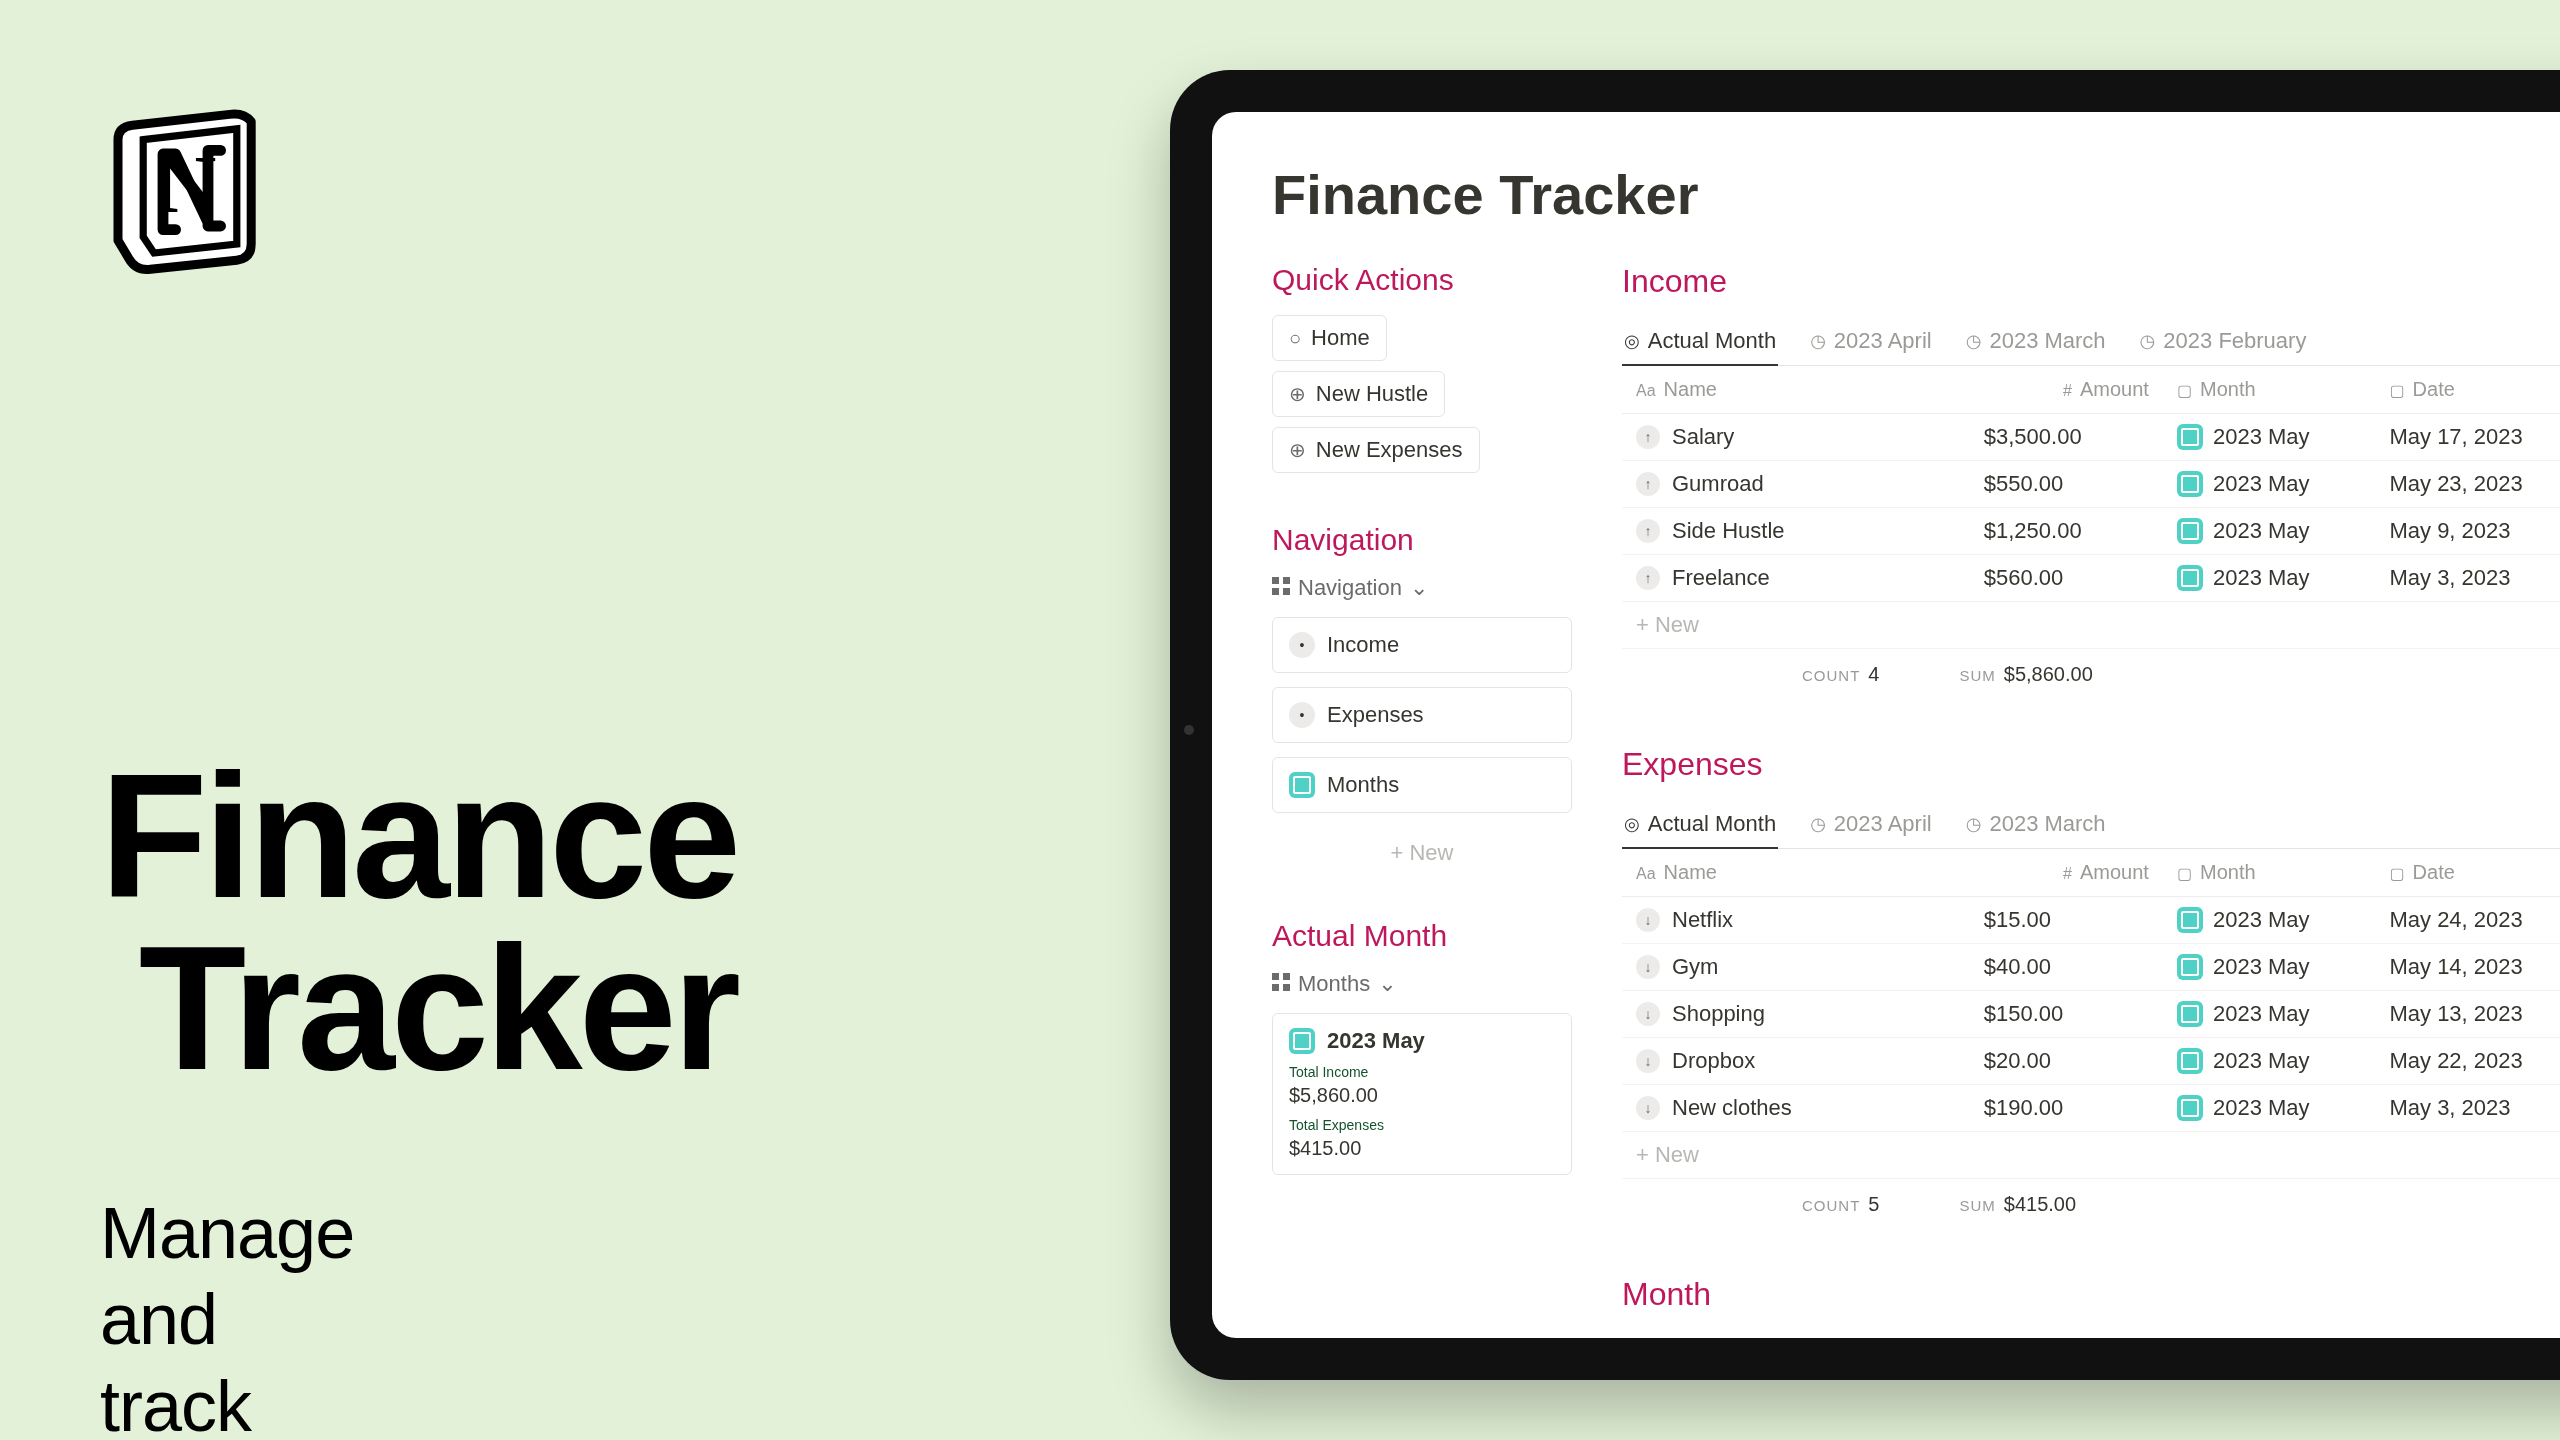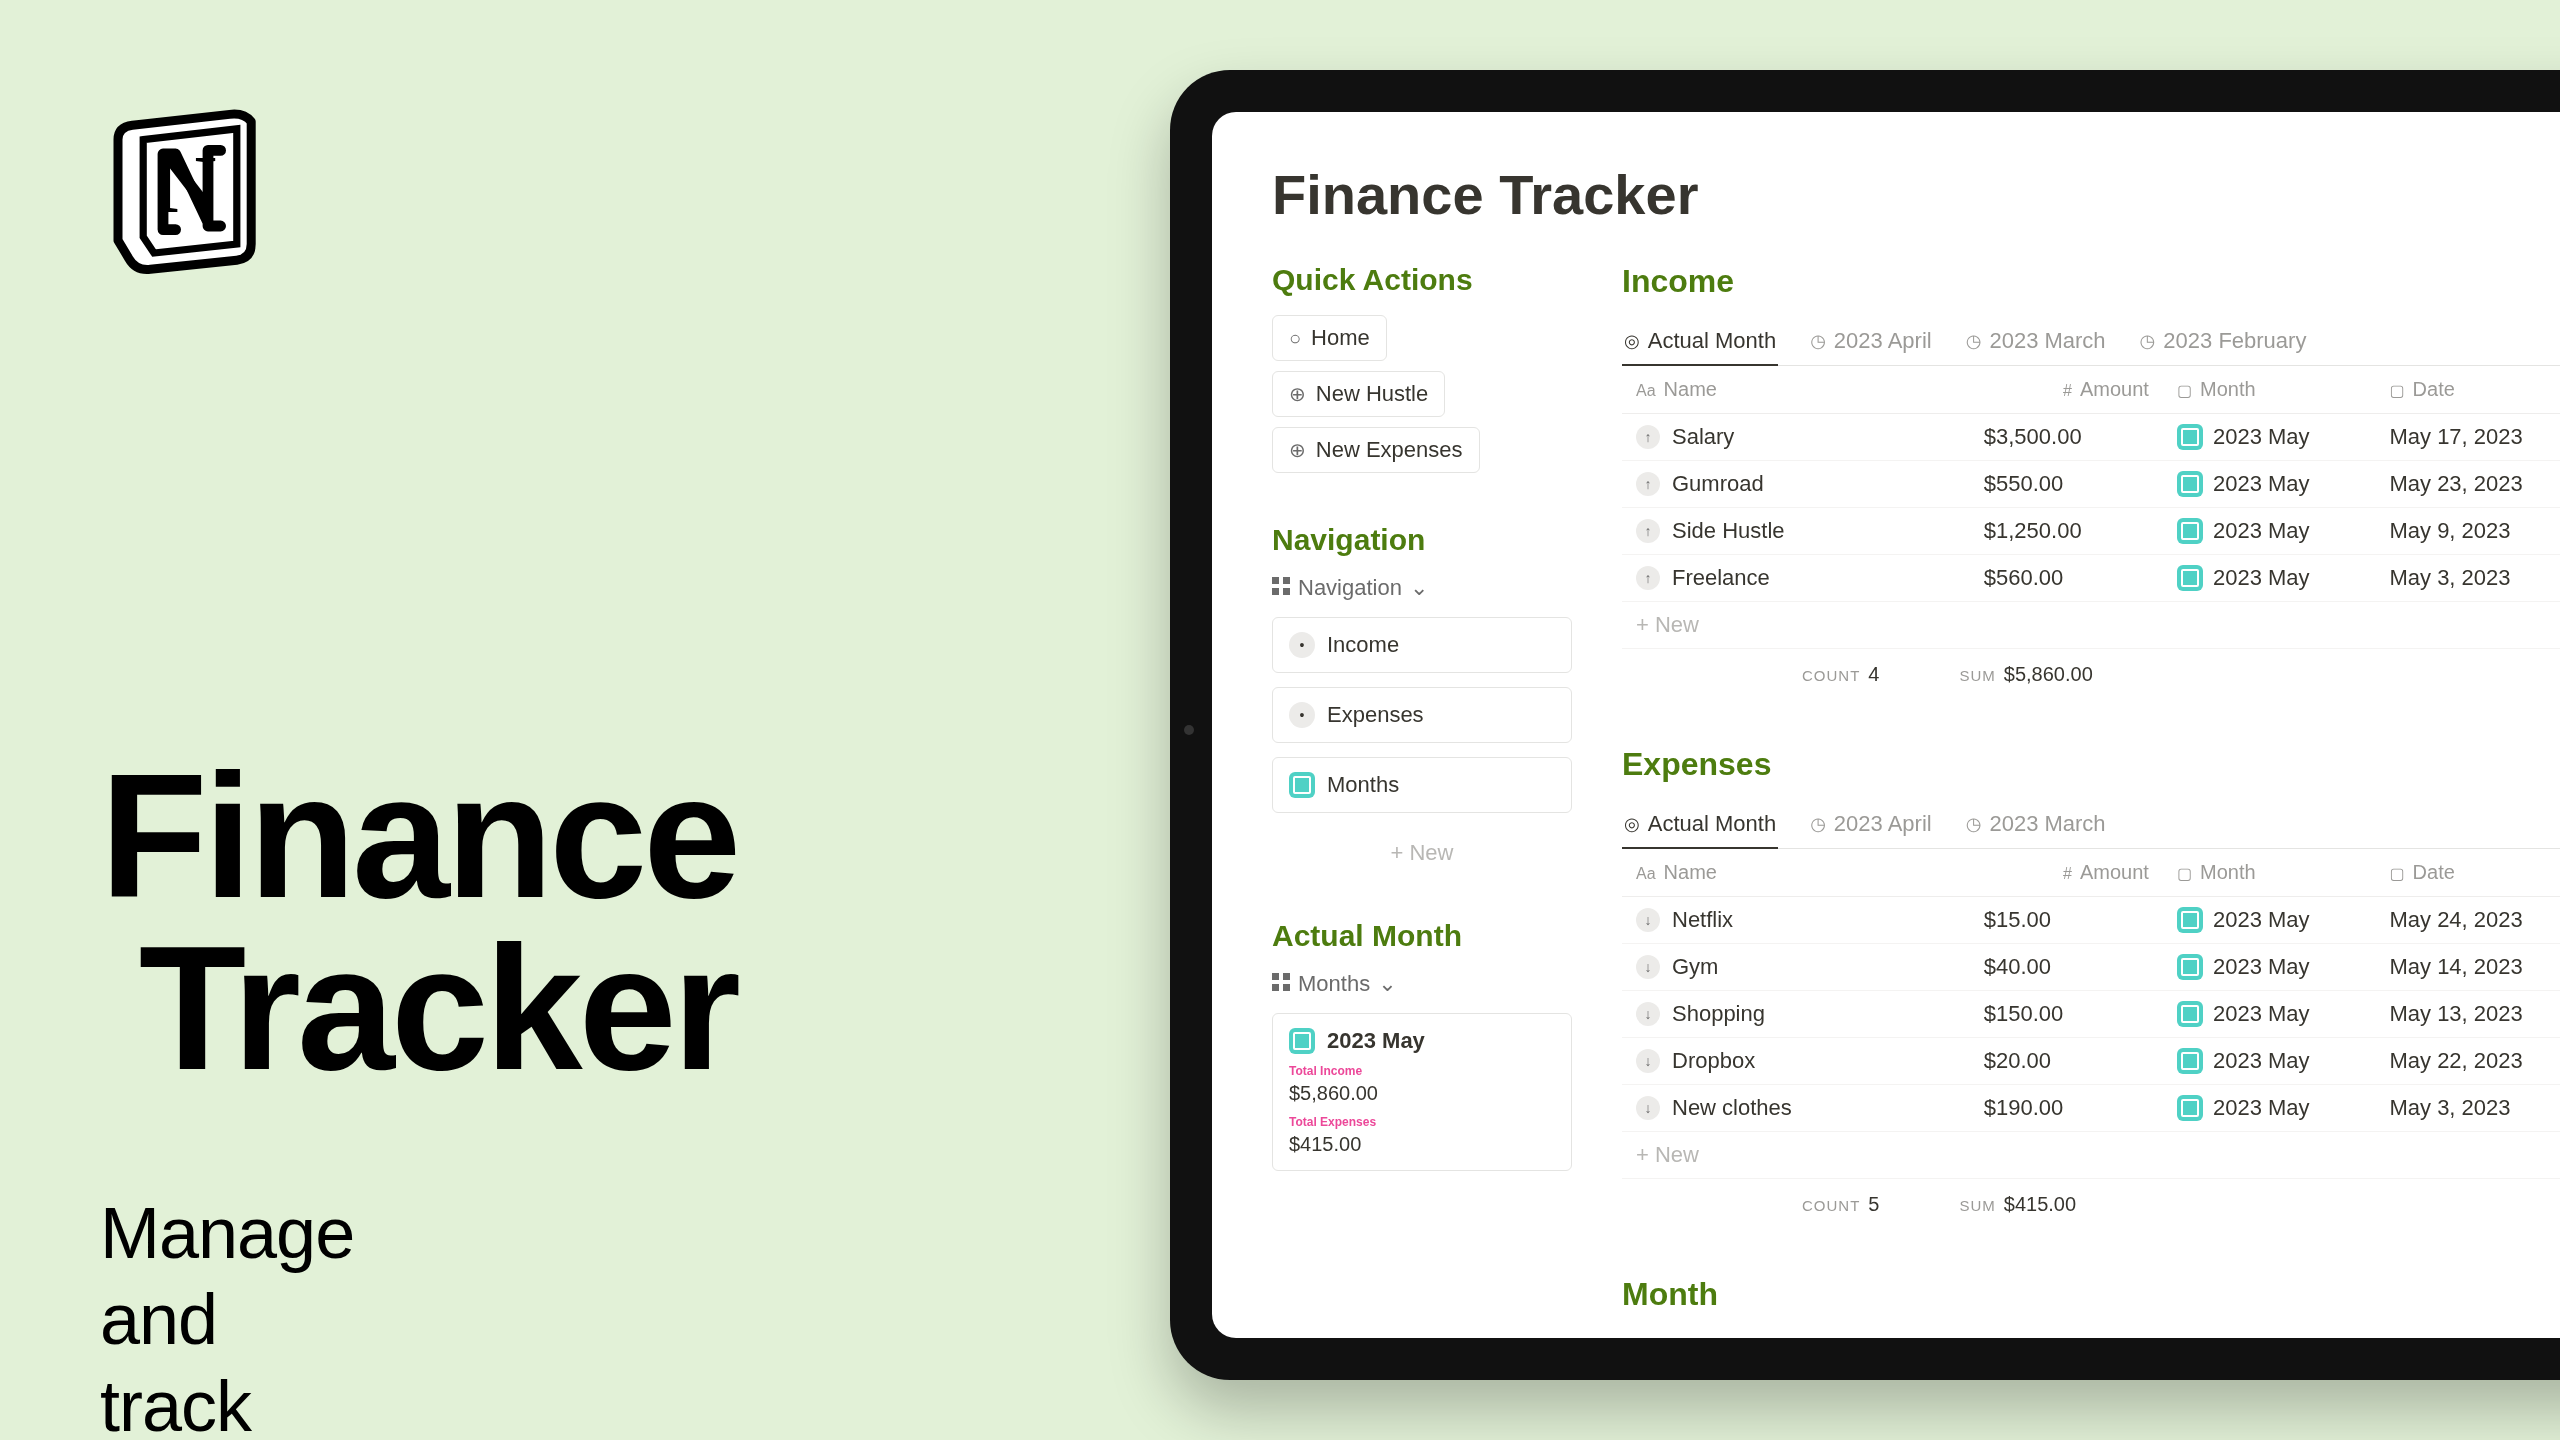--- a/index.html
+++ b/index.html
@@ -85,23 +85,23 @@
 }
 .columns {
   display: flex;
   gap: 50px;
 }
 .sidebar { width: 300px; flex-shrink: 0; }
 .main { flex: 1; min-width: 0; }
 
 .section-heading {
   font-size: 30px;
-  font-weight: 700;
+  font-weight: 400;
   margin-bottom: 18px;
-  color: #4d7c0f;
+  color: #be185d;
 }
 .section-heading.big { font-size: 32px; }
 
 
 .qa-btn {
   display: inline-flex;
   align-items: center;
   gap: 10px;
   padding: 9px 16px;
   border: 1px solid #e4e4e2;
@@ -167,21 +167,21 @@
 .new-btn {
   width: 100%;
   text-align: center;
   padding: 12px;
   color: #b8b7b4;
   font-size: 22px;
   cursor: pointer;
   border: 1px solid transparent;
 }
 
-.kv { font-size: 12px; color: #ec4899; margin-top: 10px; font-weight: bold; }
+.kv { font-size: 14px; color: #14532d; margin-top: 10px; }
 .kv-val { font-size: 20px; color: #37352f; margin-top: 4px; }
 
 
 .db-tabs {
   display: flex;
   gap: 30px;
   border-bottom: 1px solid #e4e4e2;
   margin-bottom: 0;
 }
 .db-tab {

